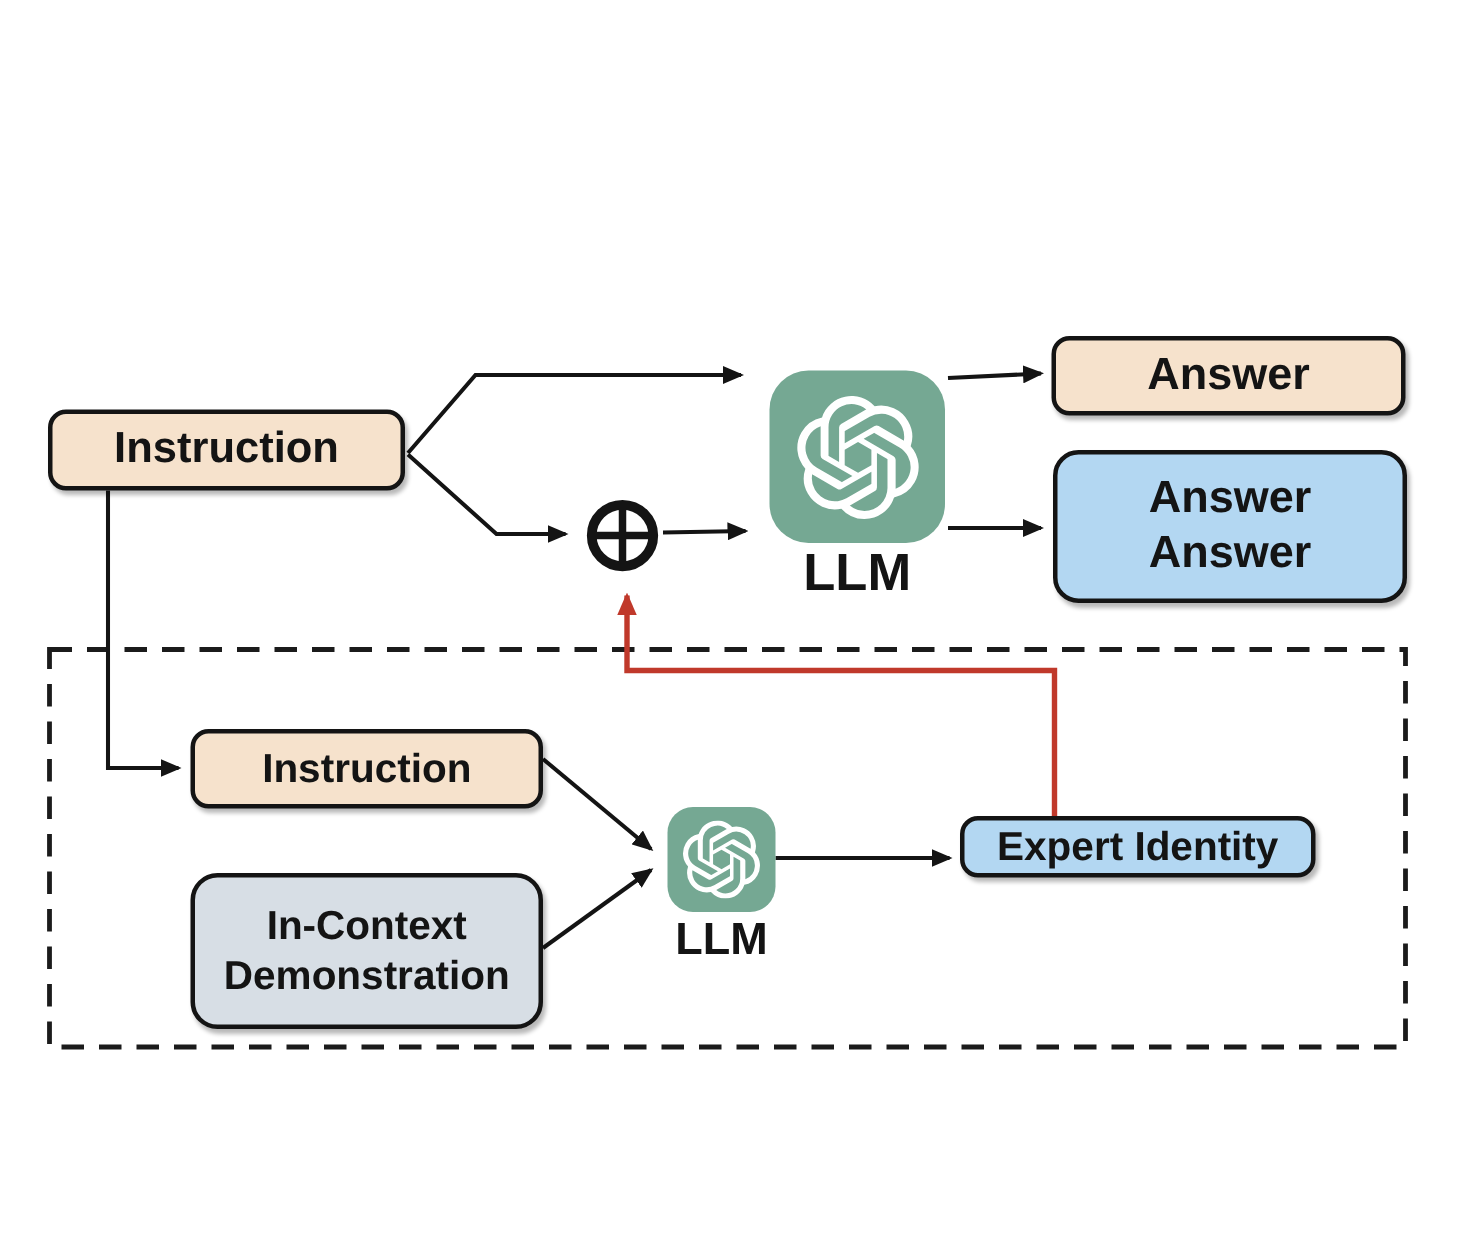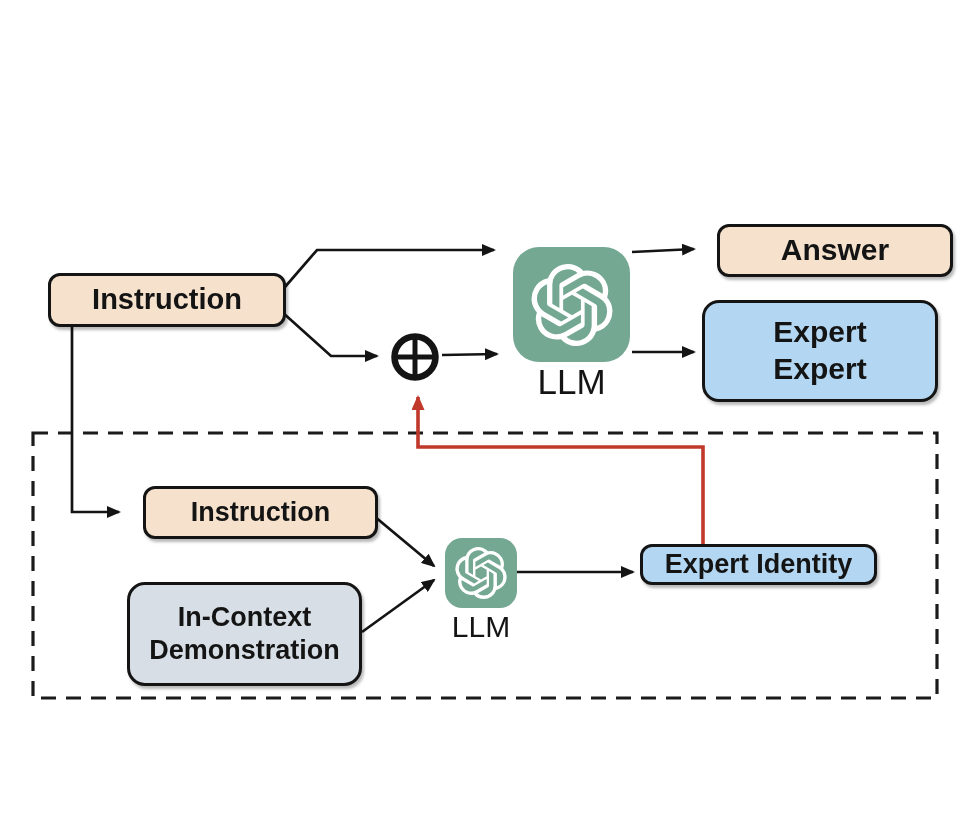--- a/index.html
+++ b/index.html
@@ -23,21 +23,21 @@
     align-items: center;
     justify-content: center;
     text-align: center;
     border: 3px solid #141414;
     color: #141414;
     font-weight: 600;
     box-sizing: border-box;
     box-shadow: 2px 3px 3px rgba(0,0,0,0.28);
     line-height: 1.22;
   }
-  .peach { background: #f6e2cc; margin-left: 16px; }
+  .peach { background: #f6e2cc; }
   .blue  { background: #b3d7f2; }
   .grayblue { background: #d7dee5; }
 
   .box-instruction-top { left: 32px;  top: 273px; width: 238px; height: 54px; border-radius: 12px; font-size: 29px; }
   .box-answer          { left: 701px; top: 224px; width: 236px; height: 53px; border-radius: 12px; font-size: 30px; }
   .box-expert-answer   { left: 702px; top: 300px; width: 236px; height: 102px; border-radius: 17px; font-size: 30px; padding: 0 34px; }
   .box-instruction-bot { left: 127px; top: 486px; width: 235px; height: 53px; border-radius: 12px; font-size: 27px; }
   .box-in-context      { left: 127px; top: 582px; width: 235px; height: 104px; border-radius: 18px; font-size: 27px; padding: 0 18px; }
   .box-expert-identity { left: 640px; top: 544px; width: 237px; height: 41px; border-radius: 12px; font-size: 27px; }
 
@@ -47,21 +47,21 @@
     display: flex; align-items: center; justify-content: center;
     box-shadow: none;
   }
   .llm-icon svg { display: block; }
   .llm-icon-big   { left: 513px; top: 247px; width: 117px; height: 115px; border-radius: 26px; }
   .llm-icon-small { left: 445px; top: 538px; width: 72px;  height: 70px;  border-radius: 17px; }
 
   .llm-label {
     position: absolute;
     color: #141414;
-    font-weight: 400;
+    font-weight: 700;
     text-align: center;
   }
   .llm-label-big   { left: 513px; top: 362px; width: 117px; font-size: 35px; }
   .llm-label-small { left: 433px; top: 610px; width: 96px;  font-size: 30px; }
 
   .augmentation-label {
     position: absolute;
     left: 500px; top: 456px; width: 196px;
     color: #c0392b;
     font-size: 29px;
@@ -113,21 +113,21 @@
       <circle cx="415" cy="357" r="20.5" fill="#ffffff" stroke="#141414" stroke-width="6.5"></circle>
       <line x1="415" y1="339" x2="415" y2="375" stroke="#141414" stroke-width="5"></line>
       <line x1="397" y1="357" x2="433" y2="357" stroke="#141414" stroke-width="5"></line>
     </g>
   </svg>
 
   <div class="node peach box-instruction-top">Instruction</div>
 
   <div class="node peach box-answer">Answer</div>
 
-  <div class="node blue box-expert-answer">Expert Expert</div>
+  <div class="node blue box-expert-answer">Answer Answer</div>
 
   <div class="llm-icon llm-icon-big">
     <svg width="82" height="82" viewBox="0 0 24 24">
       <path fill="#ffffff" d="M22.2819 9.8211a5.9847 5.9847 0 0 0-.5157-4.9108 6.0462 6.0462 0 0 0-6.5098-2.9A6.0651 6.0651 0 0 0 4.9807 4.1818a5.9847 5.9847 0 0 0-3.9977 2.9 6.0462 6.0462 0 0 0 .7427 7.0966 5.98 5.98 0 0 0 .511 4.9107 6.051 6.051 0 0 0 6.5146 2.9001A5.9847 5.9847 0 0 0 13.2599 24a6.0557 6.0557 0 0 0 5.7718-4.2058 5.9894 5.9894 0 0 0 3.9977-2.9001 6.0557 6.0557 0 0 0-.7475-7.073zm-9.022 12.6081a4.4755 4.4755 0 0 1-2.8764-1.0408l.1419-.0804 4.7783-2.7582a.7948.7948 0 0 0 .3927-.6813v-6.7369l2.02 1.1686a.071.071 0 0 1 .038.0615v5.5826a4.504 4.504 0 0 1-4.4945 4.4849zm-9.6607-4.1254a4.4708 4.4708 0 0 1-.5346-3.0137l.142.0852 4.783 2.7582a.7712.7712 0 0 0 .7806 0l5.8428-3.3685v2.3324a.0804.0804 0 0 1-.0332.0615L9.74 19.9502a4.4992 4.4992 0 0 1-6.1408-1.6464zM2.3408 7.8956a4.485 4.485 0 0 1 2.3655-1.9728V11.6a.7664.7664 0 0 0 .3879.6765l5.8144 3.3543-2.0201 1.1685a.0757.0757 0 0 1-.071 0l-4.8303-2.7865A4.504 4.504 0 0 1 2.3408 7.8956zm16.5963 3.8558L13.1038 8.364 15.1192 7.2a.0757.0757 0 0 1 .071 0l4.8303 2.7913a4.4944 4.4944 0 0 1-.6765 8.1042v-5.6772a.79.79 0 0 0-.407-.667zm2.0107-3.0231l-.142-.0852-4.7735-2.7818a.7759.7759 0 0 0-.7854 0L9.409 9.2297V6.8974a.0662.0662 0 0 1 .0284-.0615l4.8303-2.7866a4.4992 4.4992 0 0 1 6.6802 4.66zM8.3065 12.863l-2.02-1.1638a.0804.0804 0 0 1-.038-.0567V6.0742a4.4992 4.4992 0 0 1 7.3757-3.4537l-.142.0805L8.704 5.459a.7948.7948 0 0 0-.3927.6813zm1.0976-2.3654l2.602-1.4998 2.6069 1.4998v2.9994l-2.5974 1.4997-2.6067-1.4997z"></path>
     </svg>
   </div>
   <div class="llm-label llm-label-big">LLM</div>
 
   <div class="node peach box-instruction-bot">Instruction</div>
 

